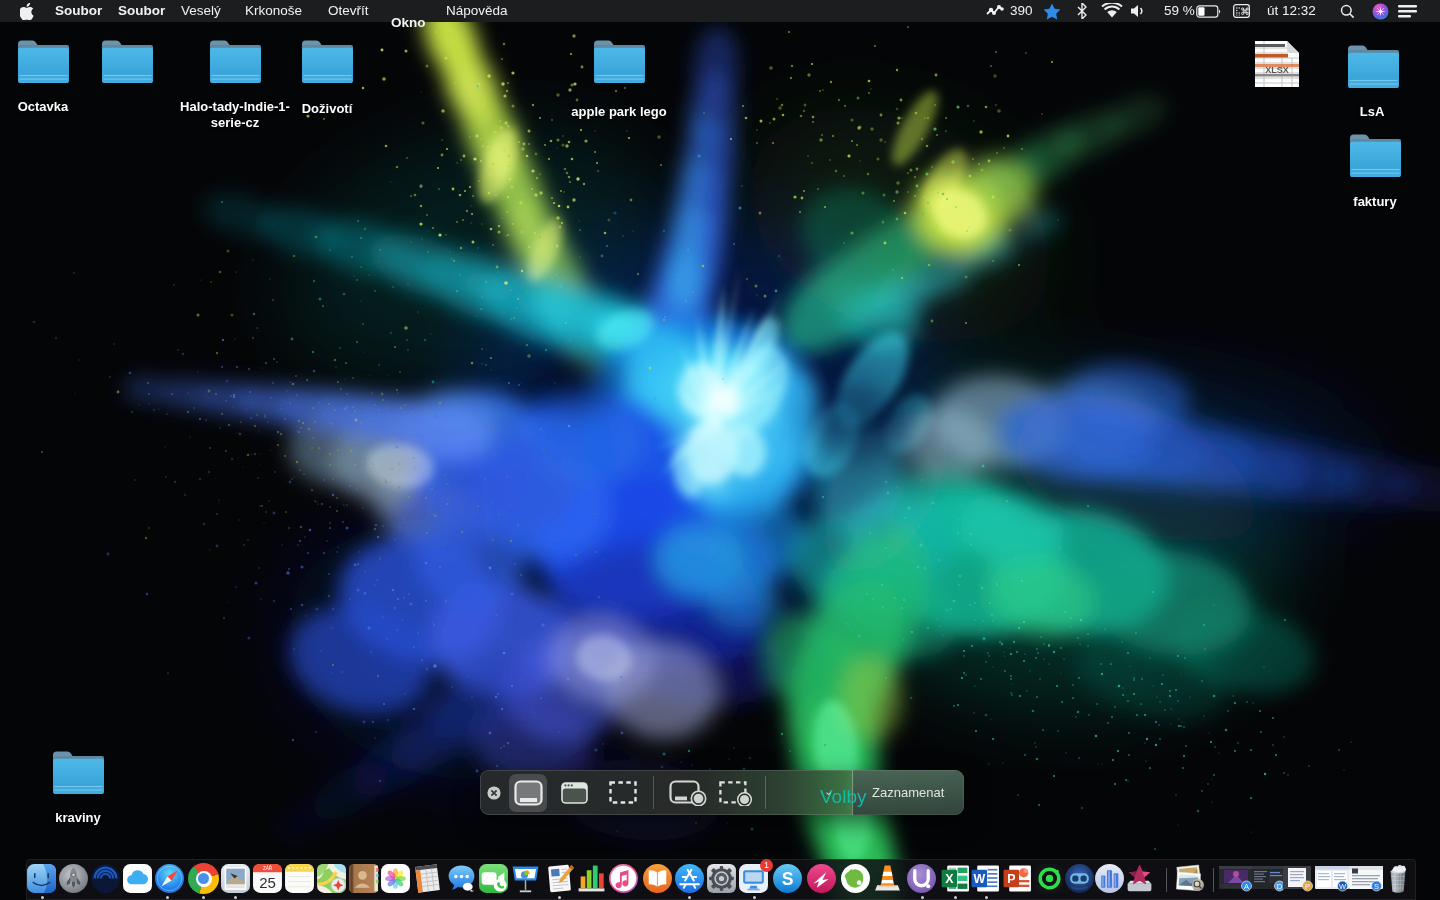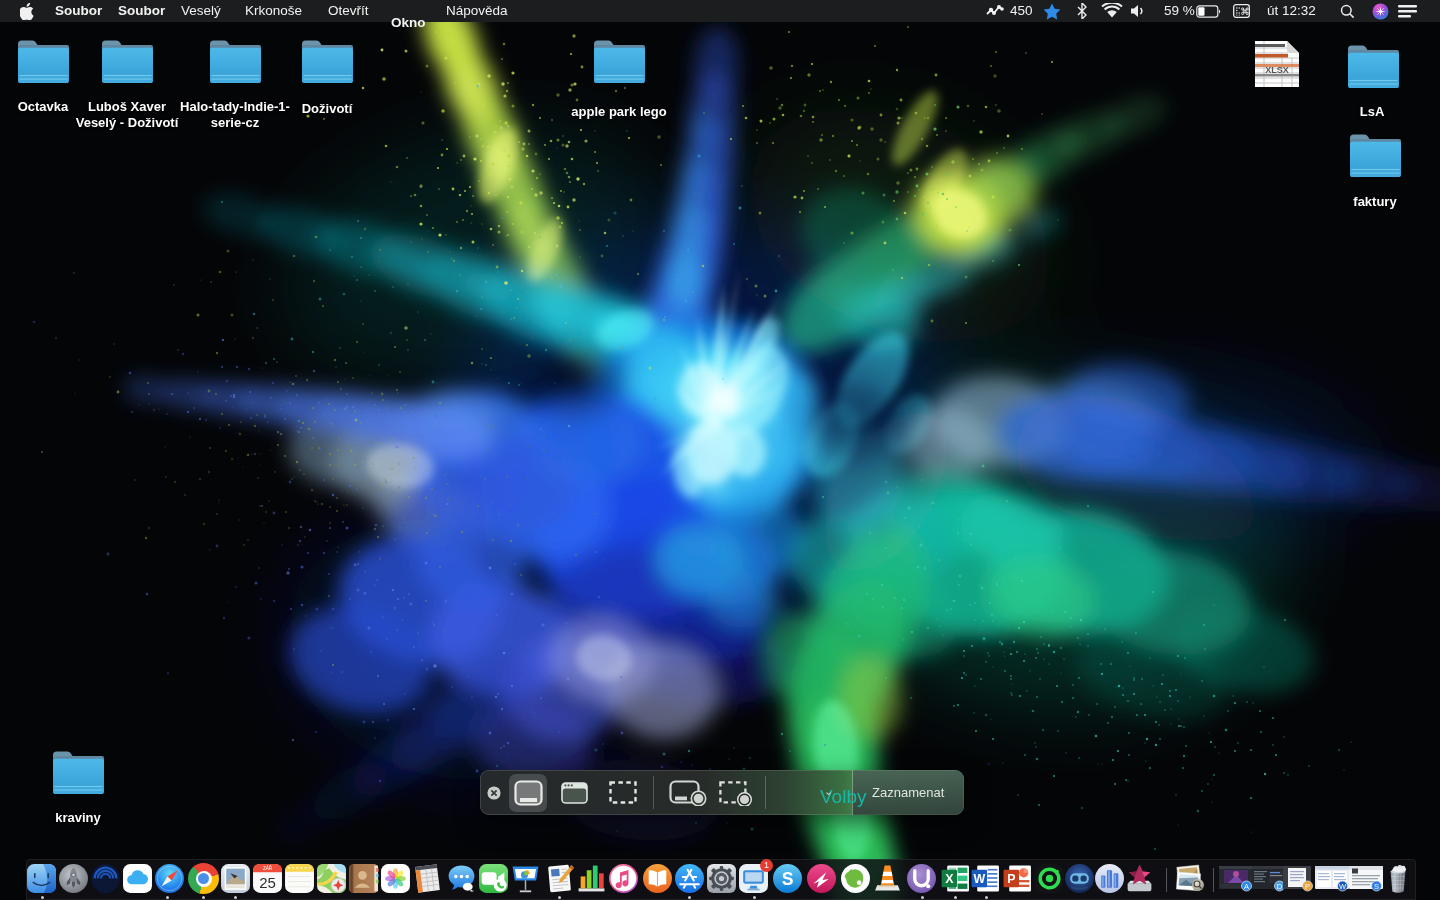--- a/index.html
+++ b/index.html
@@ -1542,21 +1542,20 @@
 <rect x="4.5" y="38" width="48" height="1.1" fill="#7fd2f0" opacity=".8"></rect>
 <rect x="4.5" y="41.5" width="48" height="1.1" fill="#7fd2f0" opacity=".8"></rect>
 <defs>
         <linearGradient id="fg99_37" x1="0" y1="0" x2="0" y2="1">
 <stop offset="0" stop-color="#4db9e8"></stop>
           <stop offset=".7" stop-color="#3ba5da"></stop>
           <stop offset="1" stop-color="#44ace0"></stop>
 </linearGradient>
       </defs>
     </svg>
-    <div class="lbl" style="left:37px;top:99px;width:180px">Luboš Xaver<br>Veselý - Doživotí</div>
     <svg style="position:absolute;left:207px;top:37px;z-index:5" width="57" height="48" viewBox="0 0 57 48">
 <path d="M3 7.2 q0-3.6 3.6-3.6 h10.8 q2.3 0 3.5 1.9 l1.9 2.9 v4 h-19.8 z" fill="#6b93a9"></path>
 <rect x="3" y="8" width="51" height="7" rx="2" fill="#5f87a0"></rect>
 <rect x="3" y="10.8" width="51" height="35.2" rx="2.6" fill="url(#fg207_37)"></rect>
 <rect x="4.5" y="38" width="48" height="1.1" fill="#7fd2f0" opacity=".8"></rect>
 <rect x="4.5" y="41.5" width="48" height="1.1" fill="#7fd2f0" opacity=".8"></rect>
 <defs>
         <linearGradient id="fg207_37" x1="0" y1="0" x2="0" y2="1">
 <stop offset="0" stop-color="#4db9e8"></stop>
           <stop offset=".7" stop-color="#3ba5da"></stop>
@@ -1674,21 +1673,21 @@
       <span style="position:absolute;left:328px;top:3px;font-weight:normal">Otevřít</span>
       <span style="position:absolute;left:391px;top:15px;font-weight:bold">Okno</span>
       <span style="position:absolute;left:446px;top:3px;font-weight:normal">Nápověda</span>
 <svg width="20" height="16" viewBox="0 0 20 16" style="position:absolute;left:986px;top:3px">
         <path d="M1 11 l4-4 3 3 5-6 3 2" stroke="#f2f2f2" stroke-width="1.8" fill="none"></path>
         <circle cx="5" cy="7" r="2.2" fill="#f2f2f2"></circle>
         <circle cx="8" cy="10" r="2" fill="#f2f2f2"></circle>
         <circle cx="13" cy="4" r="2" fill="#f2f2f2"></circle>
         <circle cx="16" cy="6" r="1.8" fill="#f2f2f2"></circle>
       </svg>
-<span style="position:absolute;left:1010px;top:3px">450</span>
+<span style="position:absolute;left:1010px;top:3px">390</span>
 <svg width="18" height="17" viewBox="0 0 18 17" style="position:absolute;left:1043px;top:3px">
         <path d="M9 0.5 L11.6 5.8 17.4 6.6 13.2 10.7 14.2 16.5 9 13.7 3.8 16.5 4.8 10.7 0.6 6.6 6.4 5.8 Z" fill="#2e8be8"></path>
       </svg>
 <svg width="10" height="16" viewBox="0 0 10 16" style="position:absolute;left:1077px;top:3px">
         <path d="M5 0 L5 16 M5 0 L9 4 L1 12 M5 16 L9 12 L1 4" stroke="#ededed" stroke-width="1.4" fill="none"></path>
       </svg>
 <svg width="22" height="16" viewBox="0 0 22 16" style="position:absolute;left:1101px;top:3px">
         <path d="M11 14.5 L6.2 9 a7.4 7.4 0 0 1 9.6 0 Z" fill="#ededed"></path>
         <path d="M3.6 6.5 a10.8 10.8 0 0 1 14.8 0 M1 3.6 a14.6 14.6 0 0 1 20 0" stroke="#ededed" stroke-width="2" fill="none"></path>
       </svg>

